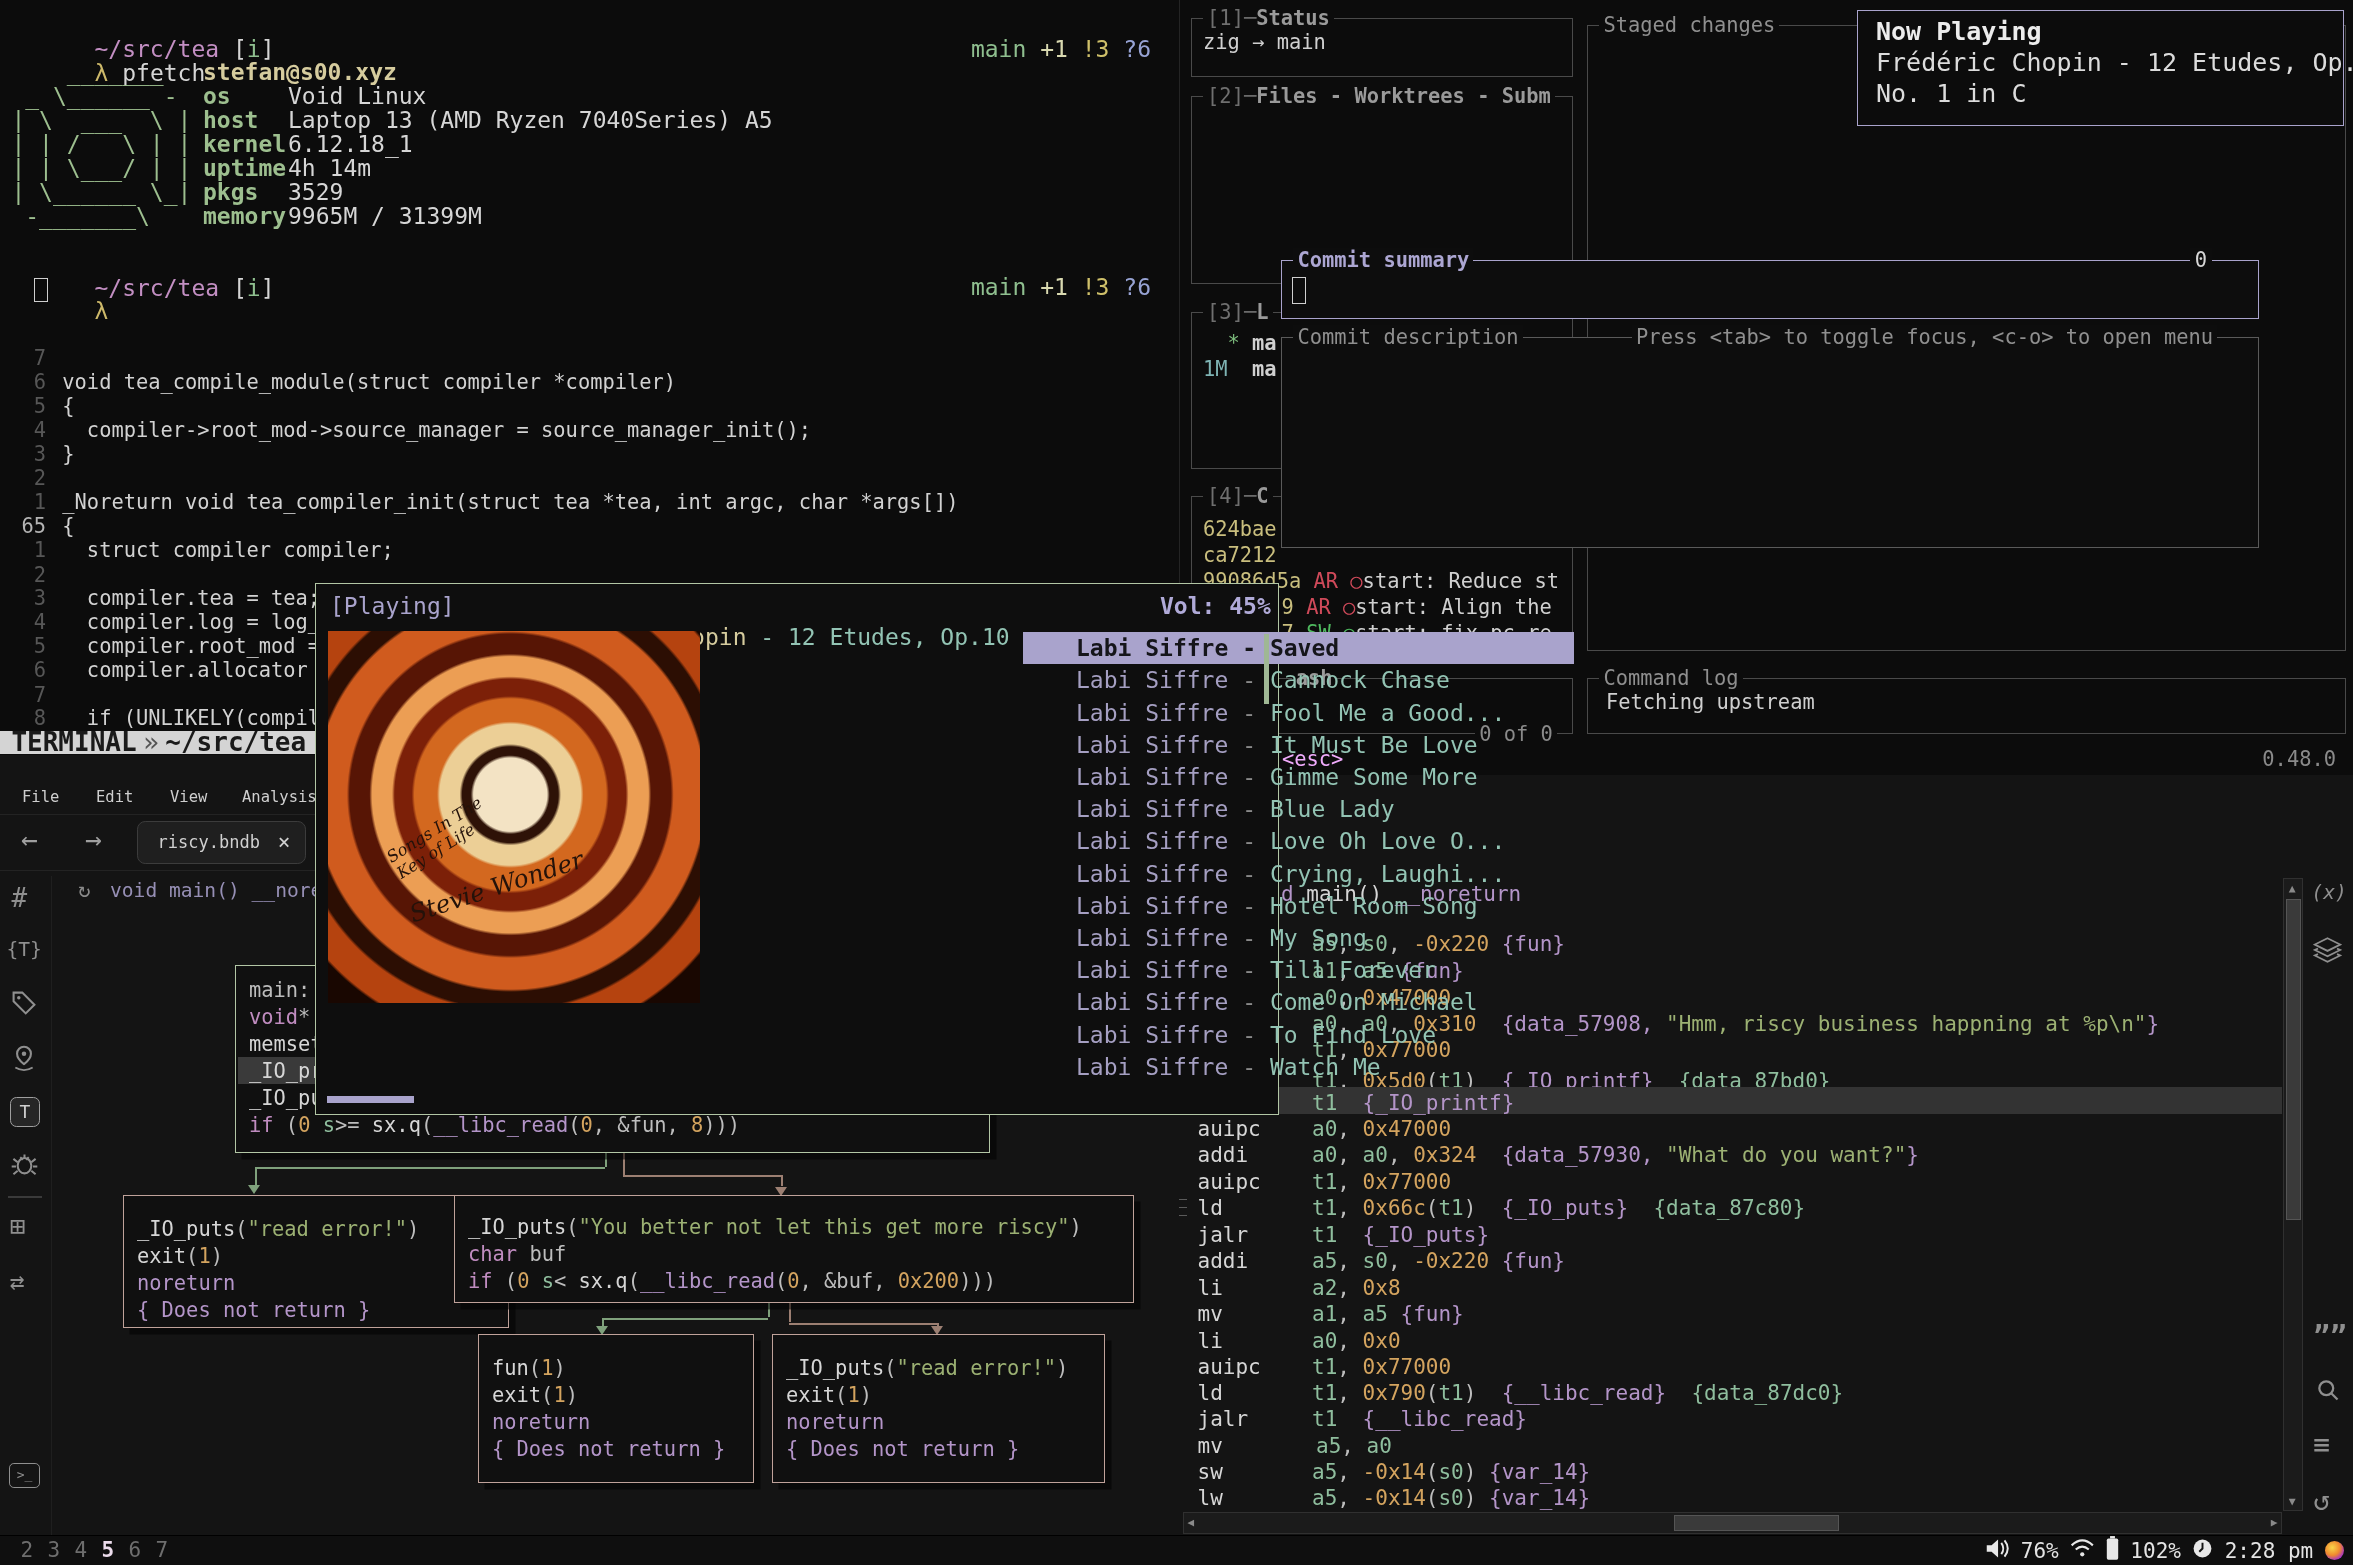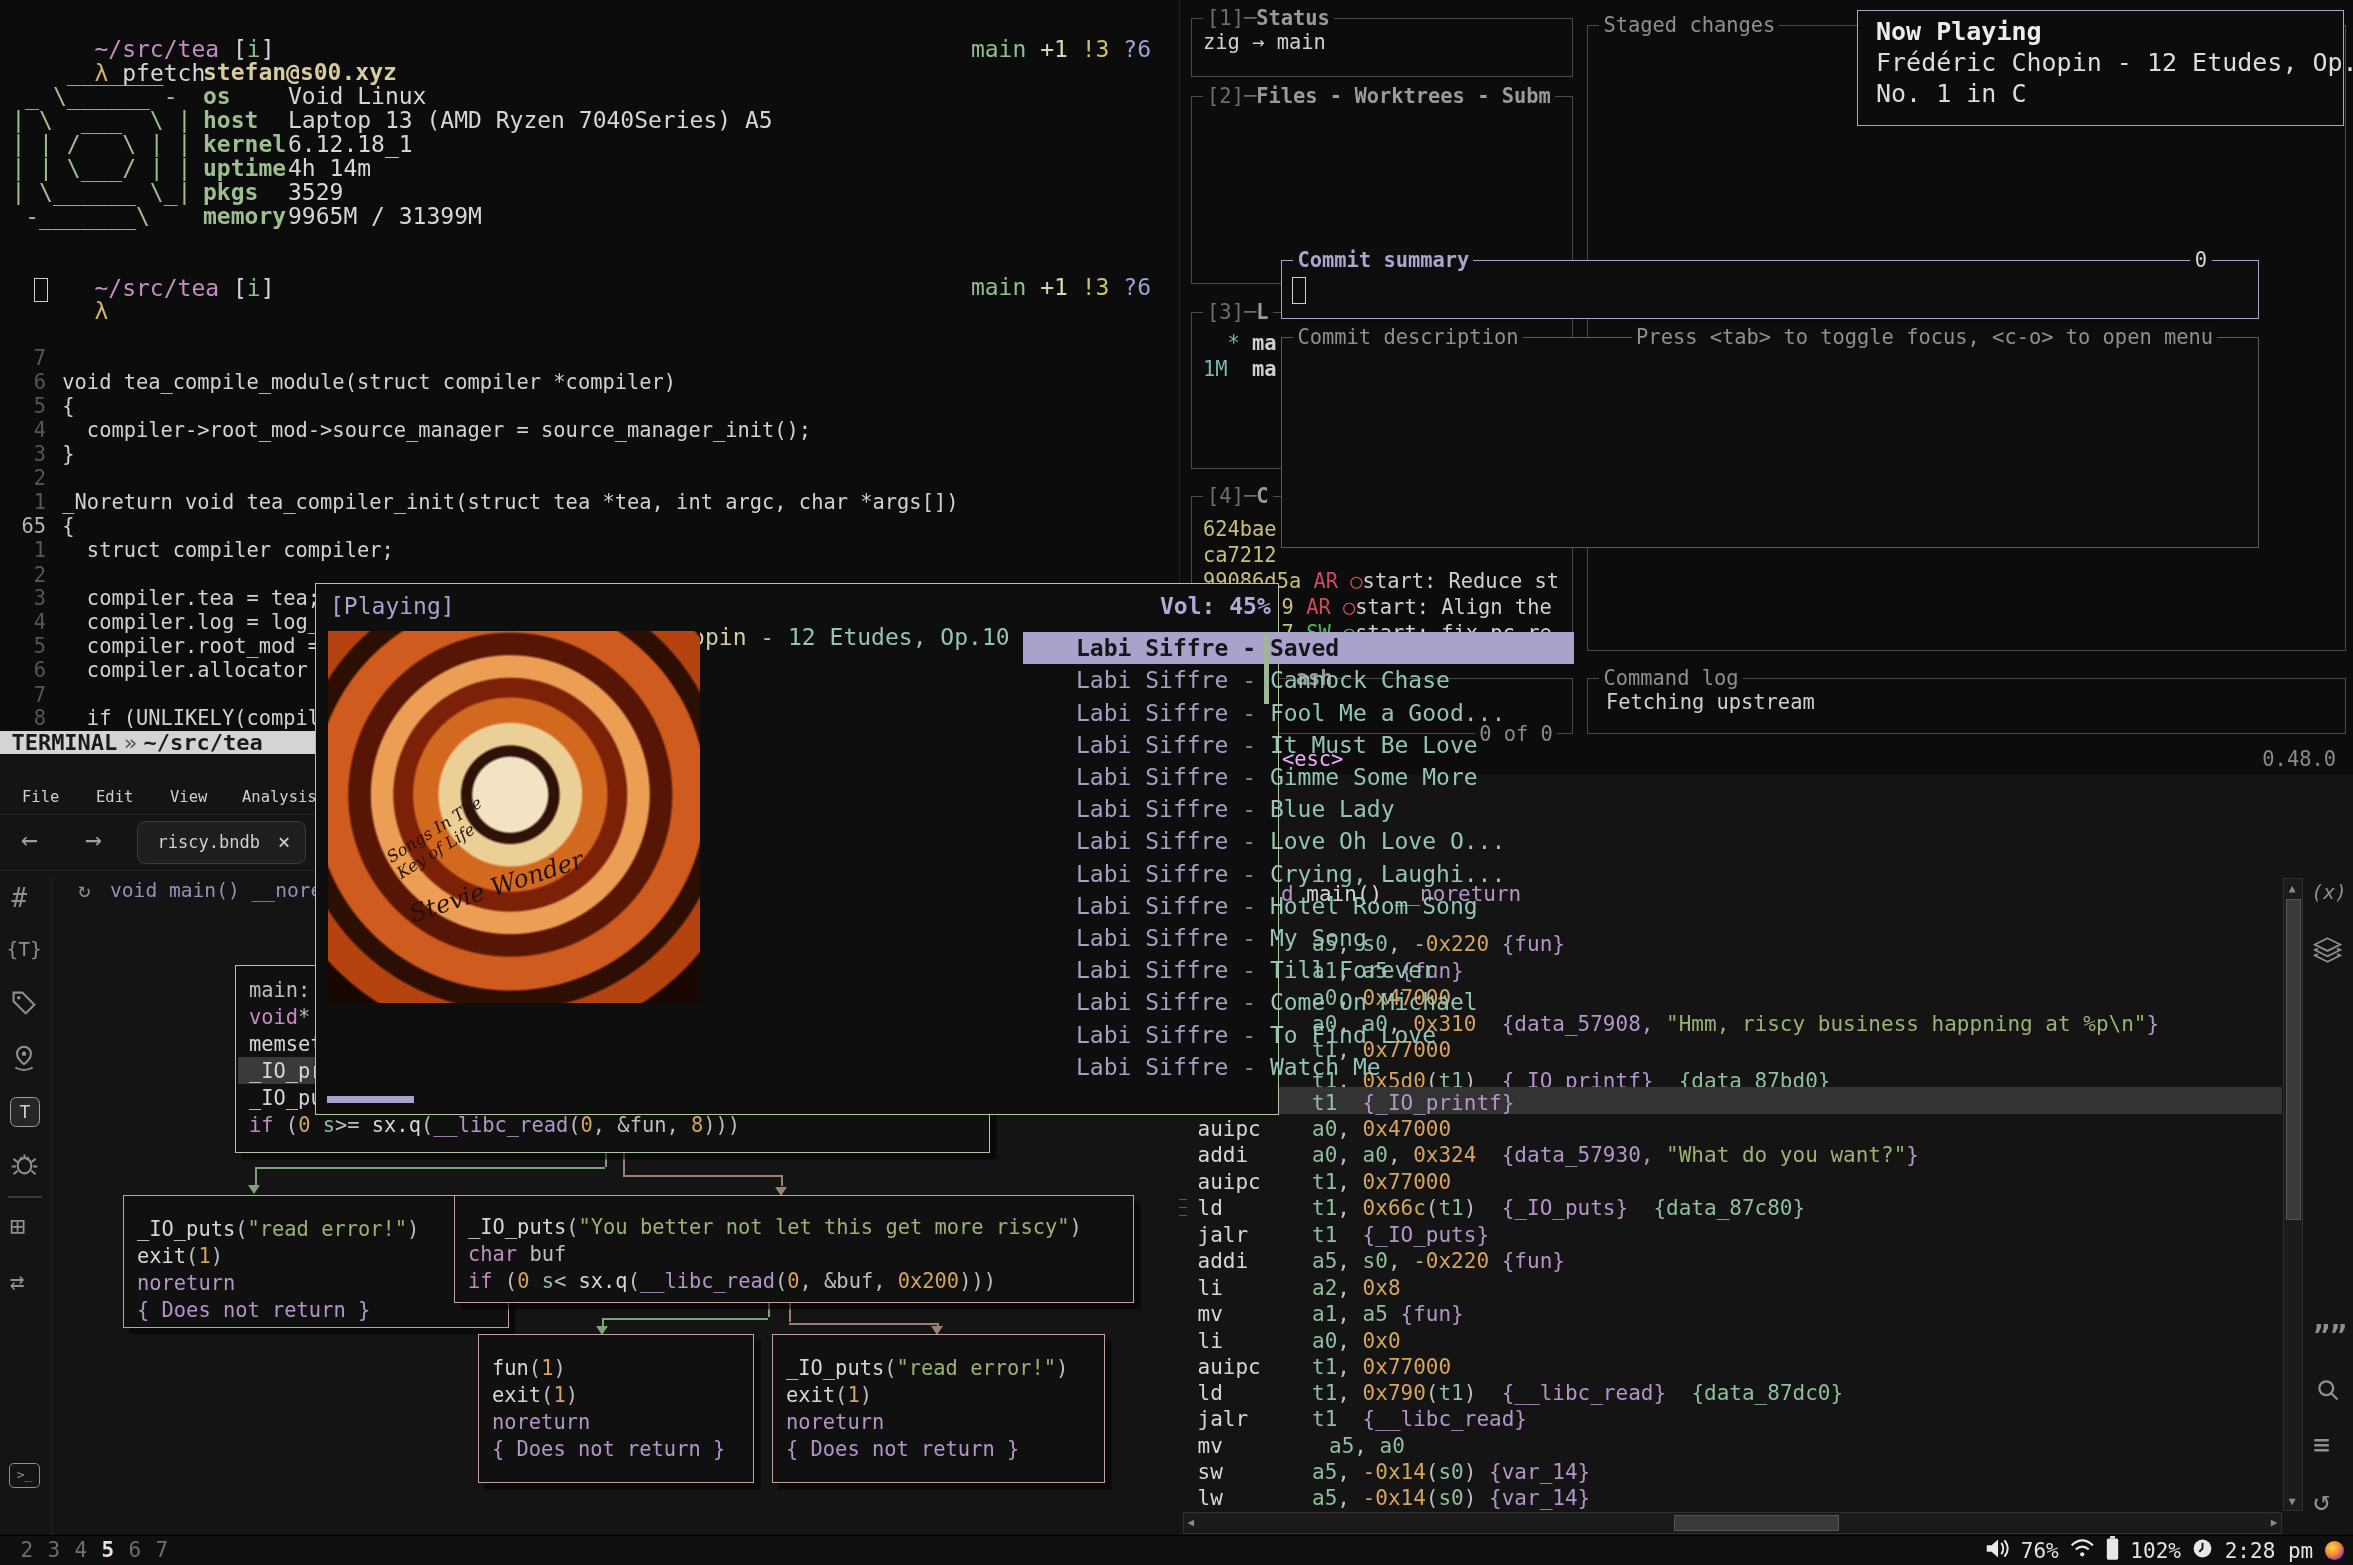--- a/index.html
+++ b/index.html
@@ -9,21 +9,21 @@
   pre{margin:0;font-family:"DejaVu Sans Mono",monospace;}
   
   .term-text{font-size:23px;line-height:24px;white-space:pre;}
   .c-path{color:#c38fc3}.c-flag{color:#8fbf8f}.c-lambda{color:#cdb96a}.c-white{color:#d6d6d6}
   .c-green{color:#9dbf8f}.c-user{color:#d6cc9e;font-weight:bold}
   .gs-branch{color:#8fbf8f}.gs-ahead{color:#d9d9b0}.gs-mod{color:#cfc06a}.gs-unt{color:#97a3d4}
   .ed-row{position:absolute;left:0;width:1175px;height:24px;font-size:20.4px;line-height:24px;white-space:pre;}
   .ed-gut{display:inline-block;width:46px;padding-right:16.3px;text-align:right;color:#575757;}
   .ed-gut.cur{color:#b5b5b5}
   .ed-code{color:#d2d2d2}
-  .term-bar{background:#d4d4d4;color:#1a1a1a;font-size:22px;line-height:23px;font-weight:bold;padding-left:11.4px;}
+  .term-bar{background:#d4d4d4;color:#1a1a1a;font-size:26px;line-height:23px;font-weight:bold;padding-left:11.4px;}
   .term-bar .sep{color:#555;font-weight:normal;padding:0 6.5px;}
   
   .lg-box{position:absolute;border:1.6px solid #4a4a4a;background:transparent;}
   .lg-title{position:absolute;top:-13px;left:11.4px;background:#0c0c0c;padding:0 4.1px;font-size:20.4px;line-height:24px;color:#8f8f8f;white-space:pre;}
   .lg-key{color:#6f6f6f}.lg-word{font-weight:bold;color:#9a9a9a}
   .lg-footer{position:absolute;bottom:-13px;right:14.7px;background:#0c0c0c;padding:0 4.1px;font-size:20.4px;color:#8a8a8a;}
   .lg-text{font-size:20.4px;line-height:24px;white-space:pre;color:#d0d0d0;}
   .lg-pop{border:1.6px solid #a9a3cc;background:#0d0d0d;z-index:6;}
   .lg-pop .lg-title{color:#aca6d2;font-weight:bold;background:#0d0d0d;}
   .hash{color:#c9be7e}.auth-red{color:#d04a5a}.auth-green{color:#4fba5f}
@@ -360,21 +360,21 @@
       <div class="asm-row asm-ops" style="left:130px;top:435px;"><span class="seg-r">a1</span><span class="seg-p">, </span><span class="seg-r">a5</span><span class="seg-p"> </span><span class="seg-b">{fun}</span></div>
       <div class="asm-row asm-mn" style="left:15.5px;top:462px;">li</div>
       <div class="asm-row asm-ops" style="left:130px;top:462px;"><span class="seg-r">a0</span><span class="seg-p">, </span><span class="seg-n">0x0</span></div>
       <div class="asm-row asm-mn" style="left:15.5px;top:488px;">auipc</div>
       <div class="asm-row asm-ops" style="left:130px;top:488px;"><span class="seg-r">t1</span><span class="seg-p">, </span><span class="seg-n">0x77000</span></div>
       <div class="asm-row asm-mn" style="left:15.5px;top:514px;">ld</div>
       <div class="asm-row asm-ops" style="left:130px;top:514px;"><span class="seg-r">t1</span><span class="seg-p">, </span><span class="seg-n">0x790</span><span class="seg-p">(</span><span class="seg-r">t1</span><span class="seg-p">)  </span><span class="seg-b">{__libc_read}</span><span class="seg-p">  </span><span class="seg-g">{data_87dc0}</span></div>
       <div class="asm-row asm-mn" style="left:15.5px;top:540px;">jalr</div>
       <div class="asm-row asm-ops" style="left:130px;top:540px;"><span class="seg-r">t1</span><span class="seg-p">  </span><span class="seg-b">{__libc_read}</span></div>
       <div class="asm-row asm-mn" style="left:15.5px;top:567px;">mv</div>
-      <div class="asm-row asm-ops" style="left:147px;top:567px;"><span class="seg-r">a5</span><span class="seg-p">, </span><span class="seg-r">a0</span></div>
+      <div class="asm-row asm-ops" style="left:134px;top:567px;"><span class="seg-r">a5</span><span class="seg-p">, </span><span class="seg-r">a0</span></div>
       <div class="asm-row asm-mn" style="left:15.5px;top:593px;">sw</div>
       <div class="asm-row asm-ops" style="left:130px;top:593px;"><span class="seg-r">a5</span><span class="seg-p">, </span><span class="seg-n">-0x14</span><span class="seg-p">(</span><span class="seg-r">s0</span><span class="seg-p">) </span><span class="seg-b">{var_14}</span></div>
       <div class="asm-row asm-mn" style="left:15.5px;top:619px;">lw</div>
       <div class="asm-row asm-ops" style="left:130px;top:619px;"><span class="seg-r">a5</span><span class="seg-p">, </span><span class="seg-n">-0x14</span><span class="seg-p">(</span><span class="seg-r">s0</span><span class="seg-p">) </span><span class="seg-b">{var_14}</span></div>
     </div>
 
   <div class="a sb-track" style="left:2283px;top:878px;width:18px;height:631px;">
     <div class="a sb-arrow" style="left:0;top:1.6px;width:16.3px;">▲</div>
     <div class="a sb-thumb" style="left:1.6px;top:19.6px;width:13px;height:319px;"></div>
     <div class="a sb-arrow" style="left:0;bottom:1.6px;width:16.3px;">▼</div>

